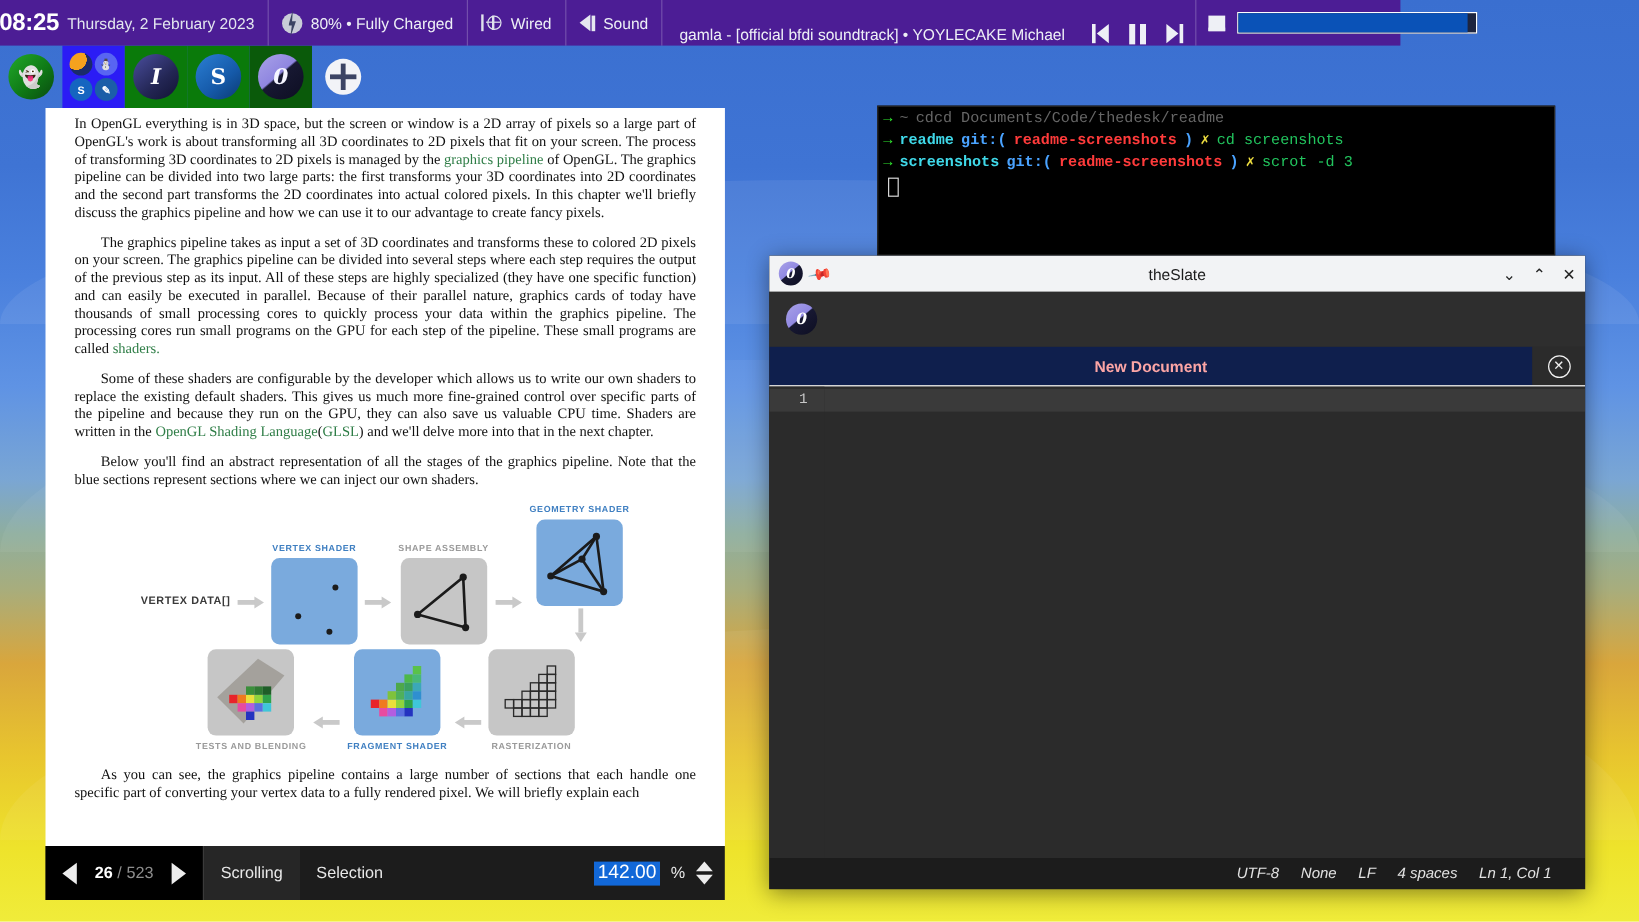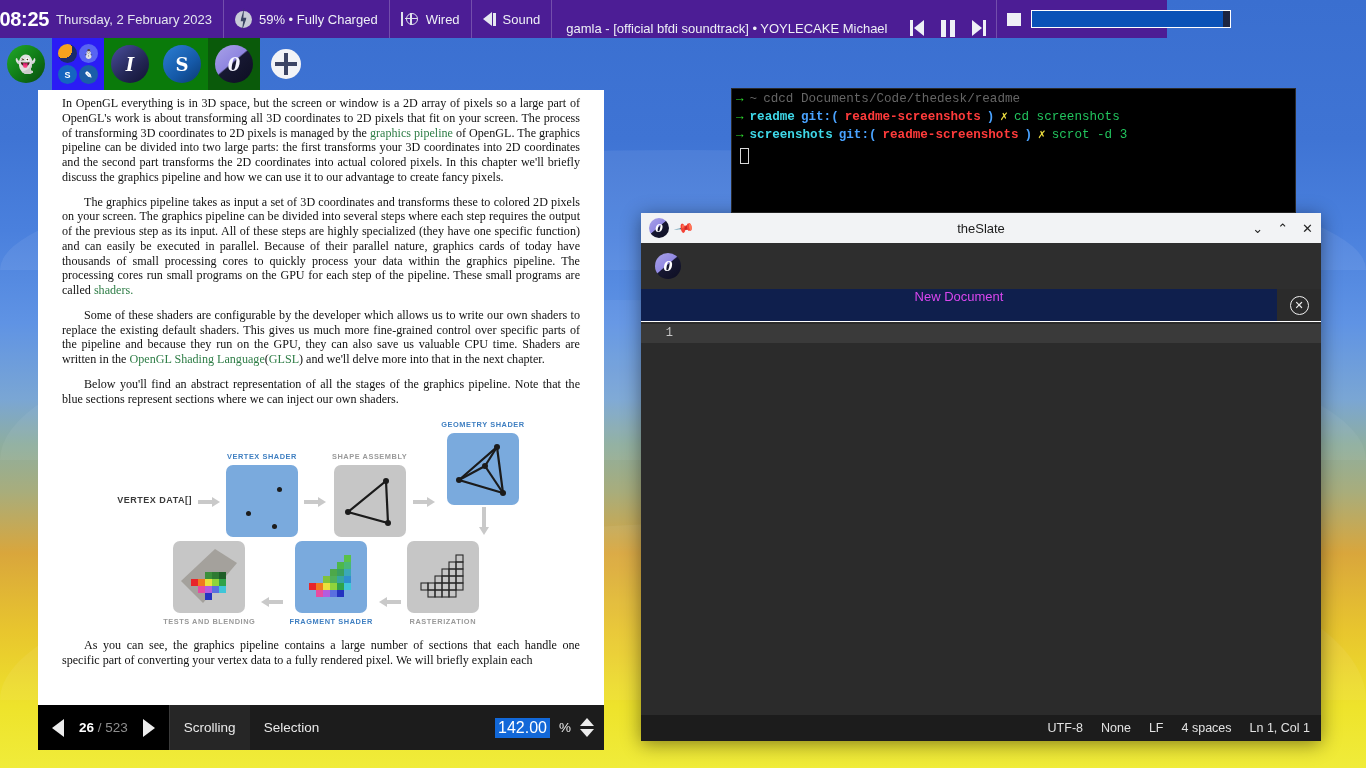--- a/index.html
+++ b/index.html
@@ -371,22 +371,22 @@
     position: relative;
   }
   .save-ic::after {
     content:""; position:absolute; left: 5px; bottom: 2px;
     width: 9px; height: 9px; border-radius: 50%; background: #2e2e2e;
   }
 
   #slate-tabbar { height: 32px; display:flex; flex:none; }
   #slate-tab {
     flex: 1; background: #0f1f4d;
-    display:flex; justify-content:center;
-    color:#d946ef; font-size: 13px;
+    display:flex; align-items:center; justify-content:center;
+    color:#fca5a5; font-size: 13px; font-weight: bold;
   }
   #slate-tab-close-cell {
     width: 44px; background:#2b2b2b;
     display:flex; align-items:center; justify-content:center;
   }
   .close-circle {
     width: 19px; height: 19px; border-radius: 50%;
     border: 1.5px solid #f0f0f0; color:#f0f0f0;
     display:flex; align-items:center; justify-content:center;
     font-size: 11px; line-height:1;
@@ -405,22 +405,22 @@
     color:#c8c8c8; font-family:"Liberation Mono", monospace; font-size: 12px;
     padding-right: 14px; height: 19px; line-height: 19px;
     background: #3a3a3a;
   }
   #codearea { flex:1; position: relative; padding-top: 2px; }
   #curline { height: 19px; background: #3a3a3a; width: 100%; }
 
   #slate-status {
     height: 26px; background: #1c1c1c; flex:none;
     display:flex; align-items:center; justify-content:flex-end;
-    gap: 18px; padding-right: 11px;
-    color:#e2e2e2; font-size: 12.5px;
+    gap: 18px; padding-right: 28px;
+    color:#e2e2e2; font-size: 12.5px; font-style: italic;
   }
 </style>
 </head>
 <body>
 
 <div id="desktop">
   <div class="wave wave-1"></div>
   <div class="wave wave-2"></div>
   <div class="wave wave-3"></div>
 </div>
@@ -431,21 +431,21 @@
     <span class="caret-down"></span>
   </div>
 
   <div class="tb-seg">
     <span id="clock-time">11:08:25</span>
     <span id="clock-date">Thursday, 2 February 2023</span>
   </div>
 
   <div class="tb-seg">
     <span class="batt-ic"></span>
-    <span>59% • Fully Charged</span>
+    <span>80% • Fully Charged</span>
   </div>
 
   <div class="tb-seg">
     <span class="net-ic">
       <span class="bar"></span>
         <span class="globe"></span>
     </span>
     <span>Wired</span>
   </div>
 

